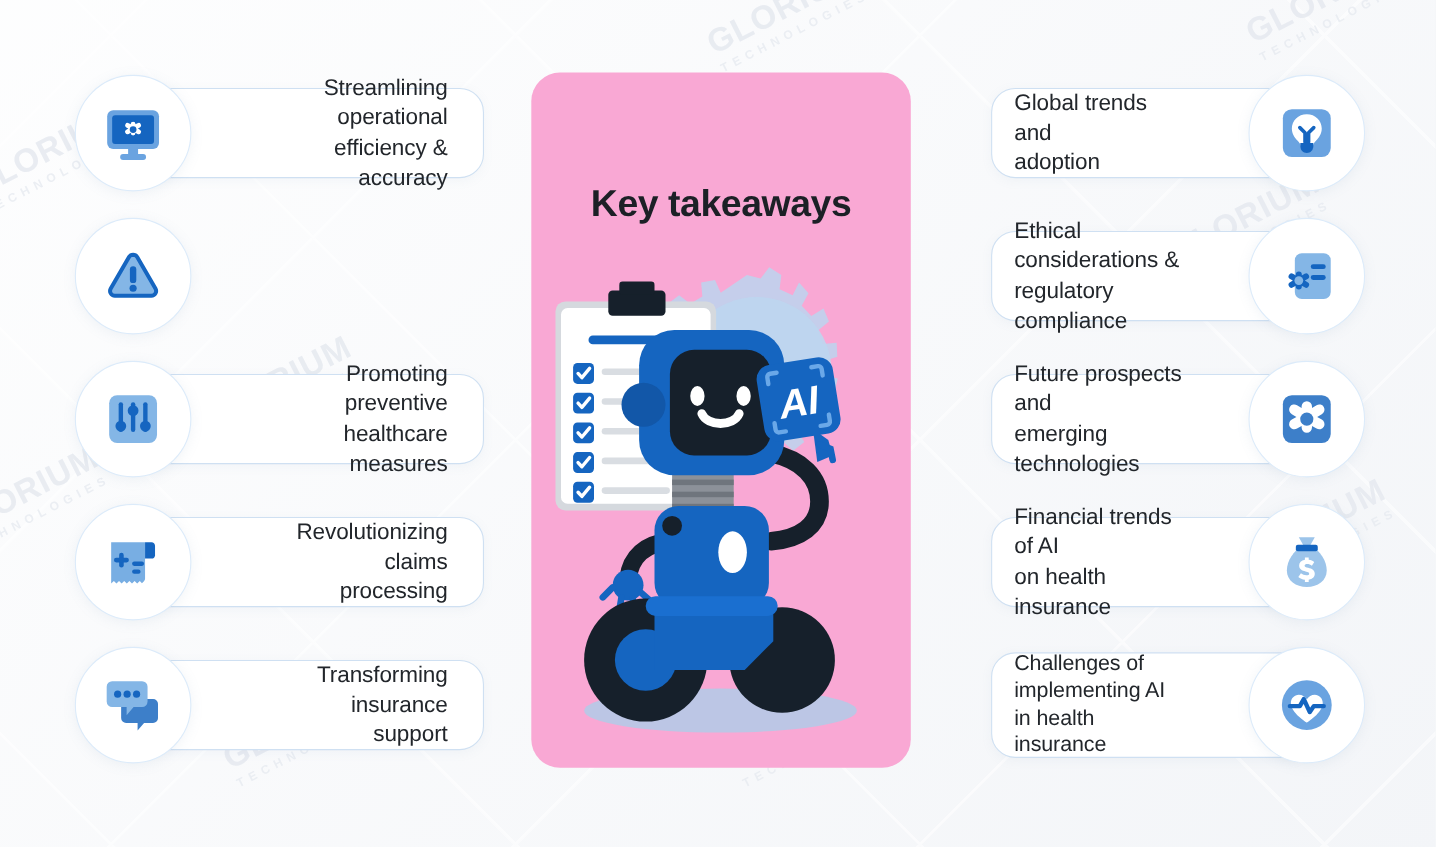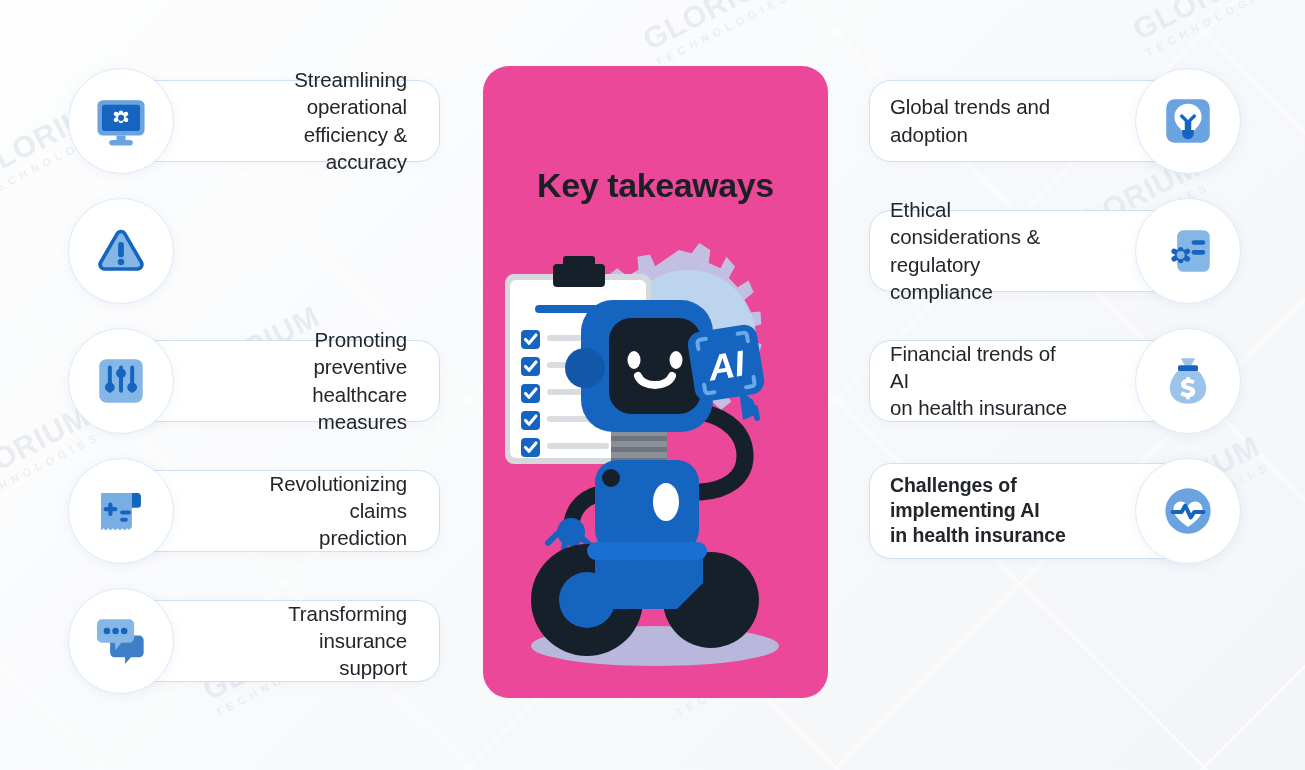--- a/index.html
+++ b/index.html
@@ -92,30 +92,30 @@
     background: #ffffff;
     border: 1.6px solid #cfe0f2;
     border-radius: 22px;
     height: 82px;
     flex: 1 1 auto;
     display: flex;
     align-items: center;
     box-shadow: 0 2px 10px rgba(128,150,180,0.07);
   }
   .item.left  .pill { margin-left: -56px;  padding-left: 112px; padding-right: 32px; text-align: right; }
-  .item.right .pill { margin-right: -56px; padding-right: 112px; padding-left: 20px; }
+  .item.right .pill { margin-right: -56px; padding-right: 112px; padding-left: 20px; margin-left: 32px; }
 
   .pill-label {
     font-size: 20.5px;
     line-height: 1.32;
     color: #22262b;
     letter-spacing: -0.1px;
     white-space: pre-line;
   }
-  .item.tall .pill { height: 96px; font-weight: bold; }
+  .item.tall .pill { height: 96px; }
   .item.tall .pill-label { font-size: 19.5px; line-height: 1.28; }
 
   
   .badge {
     position: relative;
     z-index: 4;
     width: 106px;
     height: 106px;
     flex: 0 0 106px;
     border-radius: 50%;
@@ -128,21 +128,21 @@
   }
   .badge svg { display: block; }
 
   
   #center-panel {
     position: absolute;
     left: 483px;
     top: 66px;
     width: 345px;
     height: 632px;
-    background: #ec4899;
+    background: #f9a8d4;
     border-radius: 26px;
     overflow: hidden;
   }
   #center-title {
     position: absolute;
     top: 100px;
     left: 0;
     width: 100%;
     text-align: center;
     font-size: 34px;
@@ -229,21 +229,21 @@
           <path d="M10 12h34v36.5c0 1.2-.4 1.9-1.1 2.6l-2 2-2.2-2.2-2.6 2.6-2.6-2.6-2.6 2.6-2.6-2.6-2.6 2.6-2.6-2.6-2.6 2.6-2.6-2.6-2.6 2.6-2.6-2.6-2.7 2.6V12z" fill="#78aee3"></path>
           <path d="M44 12h6.5c2 0 3.5 1.6 3.5 3.6v9.5c0 1.9-1.5 3.4-3.4 3.4H44V12z" fill="#1565c0"></path>
           <rect x="18" y="22.5" width="4.6" height="15" rx="2.3" fill="#1565c0"></rect>
           <rect x="12.8" y="27.7" width="15" height="4.6" rx="2.3" fill="#1565c0"></rect>
           <rect x="31" y="31.5" width="12" height="4.3" rx="2.15" fill="#1565c0"></rect>
           <rect x="31" y="39.5" width="8.5" height="4.3" rx="2.15" fill="#1565c0"></rect>
         </svg>
       </div>
       <div class="pill">
         <span class="pill-label">Revolutionizing claims
-prediction</span>
+processing</span>
       </div>
     </div>
 
     <div class="item left">
       <div class="badge">
         <svg width="58" height="58" viewBox="0 0 64 64">
           <path d="M25 26h27a5 5 0 0 1 5 5v14a5 5 0 0 1-5 5h-9l-6.5 7.5V50h-11.5a5 5 0 0 1-5-5V31a5 5 0 0 1 5-5z" fill="#3d7fc9"></path>
           <path d="M11 8h30a5.5 5.5 0 0 1 5.5 5.5v15A5.5 5.5 0 0 1 41 34h-8.5l-7 8.2V34H11a5.5 5.5 0 0 1-5.5-5.5v-15A5.5 5.5 0 0 1 11 8z" fill="#84b6e6"></path>
           <circle cx="16.5" cy="21" r="3.6" fill="#1565c0"></circle>
           <circle cx="26" cy="21" r="3.6" fill="#1565c0"></circle>
@@ -378,20 +378,33 @@
           <path d="M25 20.5a3 3 0 0 1 3 3v.8l2.8-1.6a3 3 0 1 1 3 5.2l-2.8 1.6 2.8 1.6a3 3 0 0 1-3 5.2L28 34.7v.8a3 3 0 1 1-6 0v-.8l-2.8 1.6a3 3 0 1 1-3-5.2l2.8-1.6-2.8-1.6a3 3 0 0 1 3-5.2l2.8 1.6v-.8a3 3 0 0 1 3-3z" fill="#1565c0" transform="translate(-1 7)"></path>
           <circle cx="24" cy="36.5" r="4.4" fill="#84b6e6"></circle>
         </svg>
       </div>
       <div class="pill">
         <span class="pill-label">Ethical considerations &amp;
 regulatory compliance</span>
       </div>
     </div>
 
+    <div class="item right">
+      <div class="badge">
+        <svg width="58" height="58" viewBox="0 0 64 64">
+          <rect x="8" y="8" width="48" height="48" rx="9" fill="#3d7fc9"></rect>
+          <path d="M32 14a5.2 5.2 0 0 1 5.2 5.2v1.6l4.6-2.7a5.2 5.2 0 1 1 5.2 9l-4.6 2.7 4.6 2.7a5.2 5.2 0 1 1-5.2 9l-4.6-2.7v1.6a5.2 5.2 0 1 1-10.4 0v-1.6l-4.6 2.7a5.2 5.2 0 1 1-5.2-9l4.6-2.7-4.6-2.7a5.2 5.2 0 1 1 5.2-9l4.6 2.7v-1.6A5.2 5.2 0 0 1 32 14z" fill="#ffffff"></path>
+          <circle cx="32" cy="32" r="6.6" fill="#3d7fc9"></circle>
+        </svg>
+      </div>
+      <div class="pill">
+        <span class="pill-label">Future prospects and
+emerging technologies</span>
+      </div>
+    </div>
 
     <div class="item right">
       <div class="badge">
         <svg width="58" height="58" viewBox="0 0 64 64">
           <path d="M24 7h16l-4.5 8h-7z" fill="#9cc4ea"></path>
           <path d="M28 15h8c9.5 6 16 15.5 16 25.5C52 50.7 43 57 32 57s-20-6.3-20-16.5C12 30.5 18.5 21 28 15z" fill="#9cc4ea"></path>
           <rect x="21" y="14.5" width="22" height="6.5" rx="2" fill="#1565c0"></rect>
           <path d="M33.9 27.5v2.2c2.3.3 4.2 1.1 5.6 2.2l-2.4 3.7c-1.4-1-3-1.6-4.6-1.6-1.7 0-2.7.6-2.7 1.6 0 1.1 1.2 1.5 3.6 2.1 3.7 1 6.6 2.3 6.6 6.1 0 3.1-2.1 5.3-6.1 5.9v2.3h-3.8v-2.3c-2.6-.3-5-1.4-6.6-2.8l2.6-3.6c1.5 1.2 3.5 2 5.4 2 1.9 0 2.9-.6 2.9-1.7 0-1.1-1.1-1.5-3.6-2.1-3.6-.9-6.5-2.2-6.5-6 0-3 2.1-5.2 5.8-5.8v-2.2h3.8z" fill="#ffffff"></path>
         </svg>
       </div>

